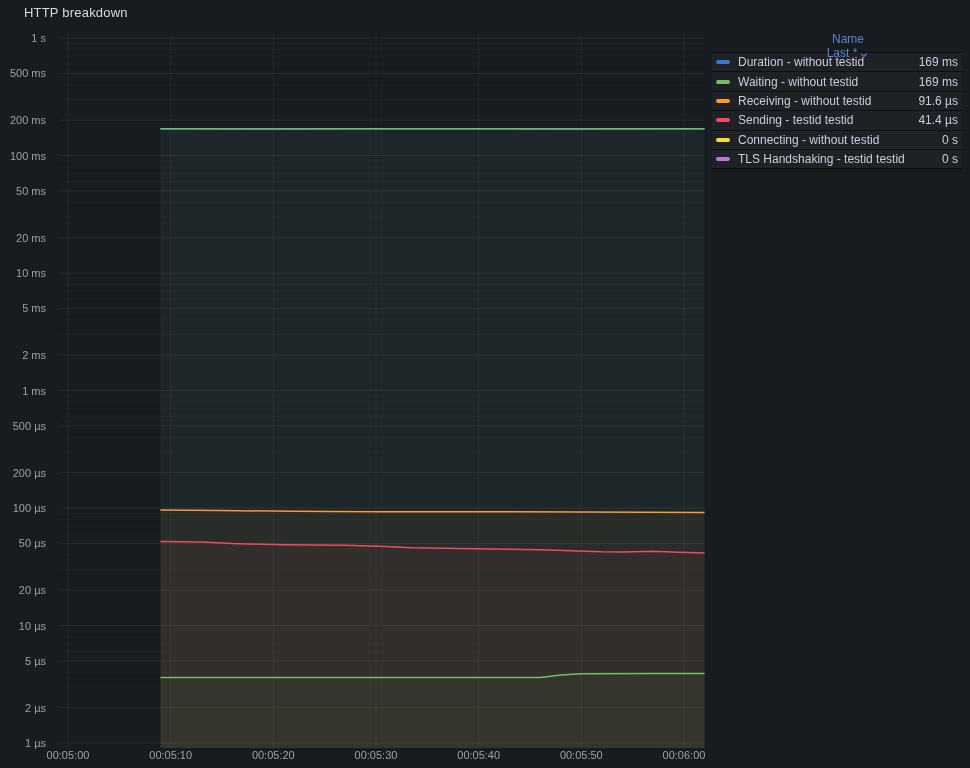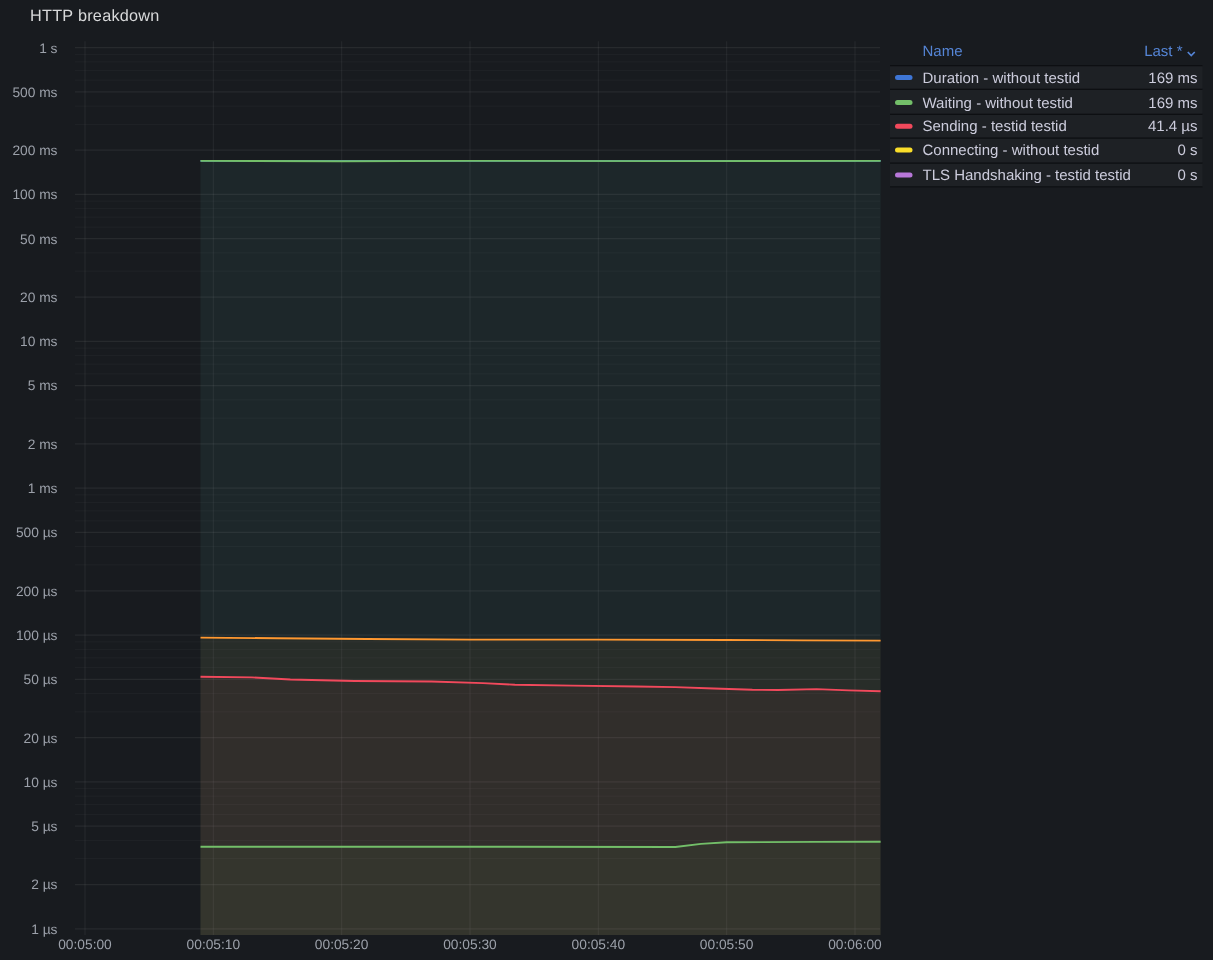--- a/index.html
+++ b/index.html
@@ -16,21 +16,21 @@
     cursor:pointer;
   }
   #chart{position:absolute;left:0;top:0;}
   .legend{
     position:absolute;left:712px;top:32px;width:250px;
     font-size:12px;color:#ccccdc;
   }
   .legend-header{
     display:flex;justify-content:space-between;align-items:center;
     height:18px;padding:0 4px 2px 26px;
-    color:#5585d6;font-weight:500;
+    color:#5585d6;font-weight:500;flex-direction:column;
   }
   .legend-header .sort{display:flex;align-items:flex-end;gap:2px;cursor:pointer;}
   .legend-header .name{cursor:pointer;}
   .legend-row{
     display:flex;align-items:center;
     height:18.4px;padding:0 4px;
     background:rgba(255,255,255,0.028);
     border-top:1px solid #0d0f12;
     cursor:pointer;
   }
@@ -179,20 +179,25 @@
         <span class="swatch" style="background: rgb(62, 118, 214);"></span>
         <span class="legend-label">Duration - without testid</span>
         <span class="legend-value">169 ms</span>
       </div>
       <div class="legend-row">
         <span class="swatch" style="background: rgb(115, 191, 105);"></span>
         <span class="legend-label">Waiting - without testid</span>
         <span class="legend-value">169 ms</span>
       </div>
       <div class="legend-row">
+        <span class="swatch" style="background: rgb(255, 152, 48);"></span>
+        <span class="legend-label">Receiving - without testid</span>
+        <span class="legend-value">91.6 µs</span>
+      </div>
+      <div class="legend-row">
         <span class="swatch" style="background: rgb(242, 73, 92);"></span>
         <span class="legend-label">Sending - testid testid</span>
         <span class="legend-value">41.4 µs</span>
       </div>
       <div class="legend-row">
         <span class="swatch" style="background: rgb(250, 222, 42);"></span>
         <span class="legend-label">Connecting - without testid</span>
         <span class="legend-value">0 s</span>
       </div>
       <div class="legend-row">

